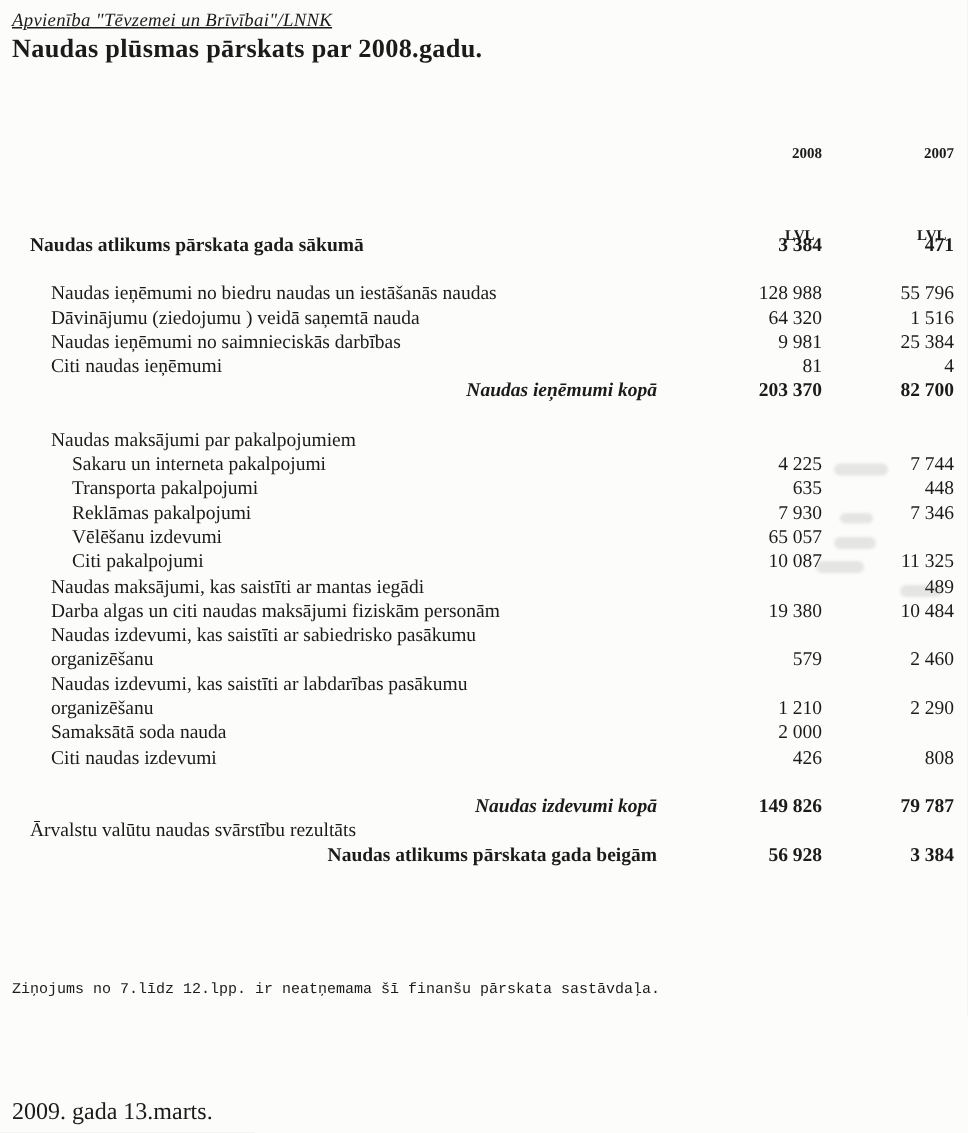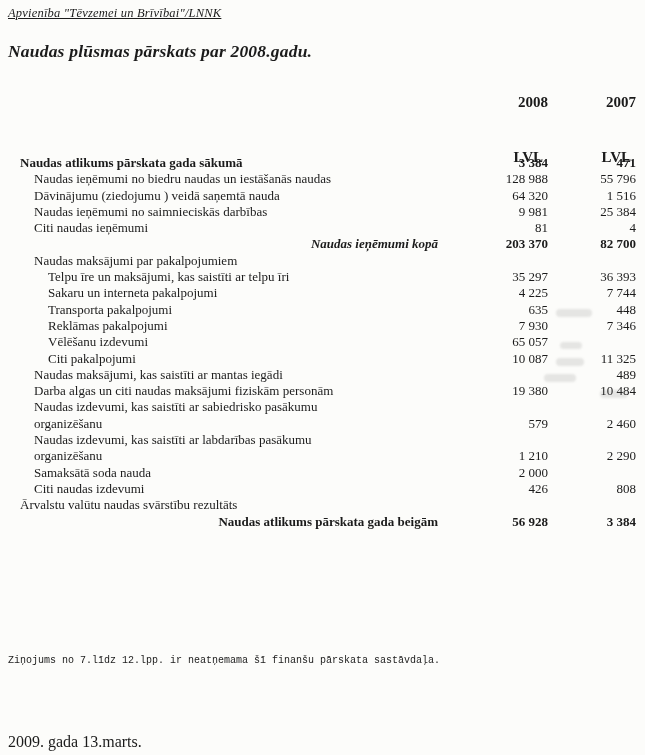--- a/index.html
+++ b/index.html
@@ -20,61 +20,60 @@
     position: absolute;
     top: 6px;
     left: 8px;
     font-style: italic;
     font-size: 12.5px;
     text-decoration: underline;
     letter-spacing: 0.2px;
   }
   .title {
     position: absolute;
-    top: 41px;
+    top: 22px;
     left: 8px;
     margin: 0;
     font-size: 17.5px;
     font-weight: bold;
-    font-style: italic;
     letter-spacing: 0.2px;
   }
   .col-headers {
     position: absolute;
     top: 95px;
     left: 8px;
     right: 9px;
     display: flex;
     align-items: flex-start;
   }
   .col-headers .label-spacer { flex: 1; }
   .col-headers .col {
     display: flex;
     flex-direction: column;
     align-items: flex-end;
     font-weight: bold;
-    font-size: 15px;
+    font-size: 10px;
     line-height: 15px;
   }
   .col-headers .col-2008 { width: 95px; }
   .col-headers .col-2007 { width: 88px; }
   .col-headers .unit { padding-right: 5px; margin-top: 40px; }
   .table {
     position: absolute;
     top: 155px;
     left: 20px;
     right: 9px;
   }
   .row {
     display: flex;
     align-items: flex-end;
     font-size: 13px;
     line-height: 16.3px;
   }
-  .row.gap { margin-top: 0; align-items: flex-end; }
+  .row.gap { margin-top: 16px; align-items: flex-end; }
   .row .label {
     flex: 1;
     white-space: pre-line;
   }
   .row .v {
     width: 95px;
     text-align: right;
   }
   .row .v2007 { width: 88px; }
   .row.item .label { padding-left: 14px; }
@@ -163,25 +162,20 @@
         <span class="label">Naudas ieņēmumi kopā</span>
         <span class="v v2008">203 370</span>
         <span class="v v2007">82 700</span>
       </div>
       <div class="row item gap">
         <span class="label">Naudas maksājumi par pakalpojumiem</span>
         <span class="v v2008"></span>
         <span class="v v2007"></span>
       </div>
       <div class="row subitem">
-        <span class="label">Telpu īre un maksājumi, kas saistīti ar telpu īri</span>
-        <span class="v v2008">35 297</span>
-        <span class="v v2007">36 393</span>
-      </div>
-      <div class="row subitem">
         <span class="label">Sakaru un interneta pakalpojumi</span>
         <span class="v v2008">4 225</span>
         <span class="v v2007">7 744</span>
       </div>
       <div class="row subitem">
         <span class="label">Transporta pakalpojumi</span>
         <span class="v v2008">635</span>
         <span class="v v2007">448</span>
       </div>
       <div class="row subitem">
@@ -223,20 +217,25 @@
       </div>
       <div class="row item">
         <span class="label">Samaksātā soda nauda</span>
         <span class="v v2008">2 000</span>
         <span class="v v2007"></span>
       </div>
       <div class="row item">
         <span class="label">Citi naudas izdevumi</span>
         <span class="v v2008">426</span>
         <span class="v v2007">808</span>
+      </div>
+      <div class="row total gap">
+        <span class="label">Naudas izdevumi kopā</span>
+        <span class="v v2008">149 826</span>
+        <span class="v v2007">79 787</span>
       </div>
       <div class="row plain">
         <span class="label">Ārvalstu valūtu naudas svārstību rezultāts</span>
         <span class="v v2008"></span>
         <span class="v v2007"></span>
       </div>
       <div class="row final">
         <span class="label">Naudas atlikums pārskata gada beigām</span>
         <span class="v v2008">56 928</span>
         <span class="v v2007">3 384</span>

